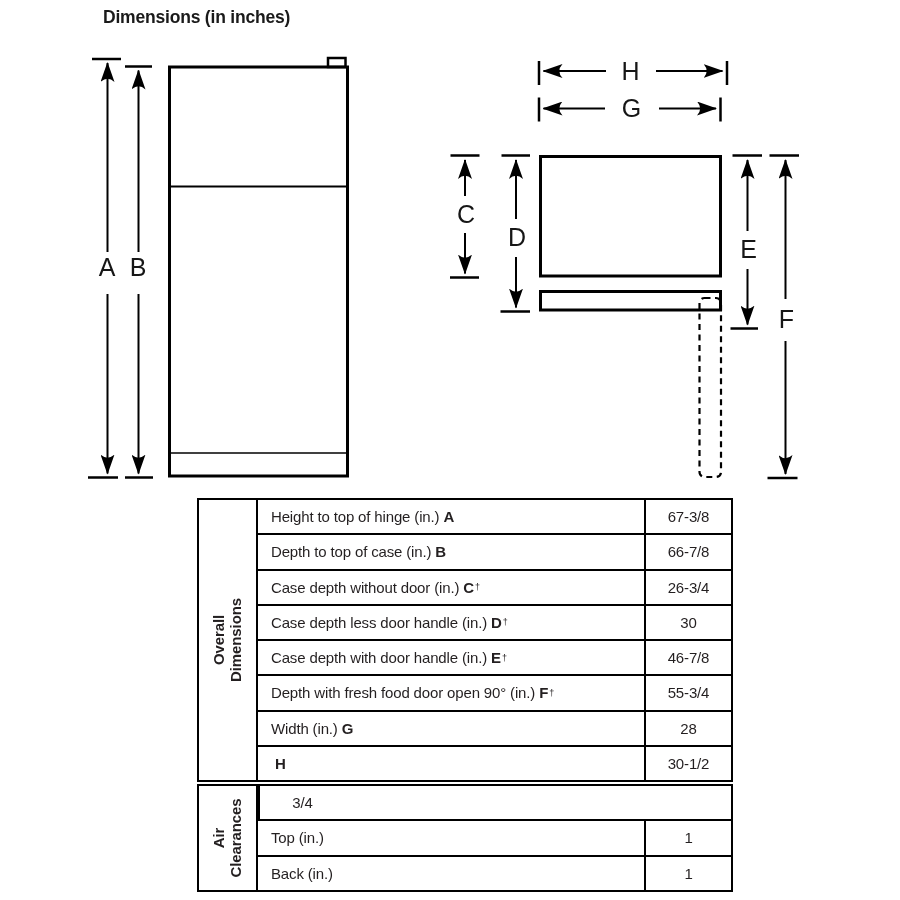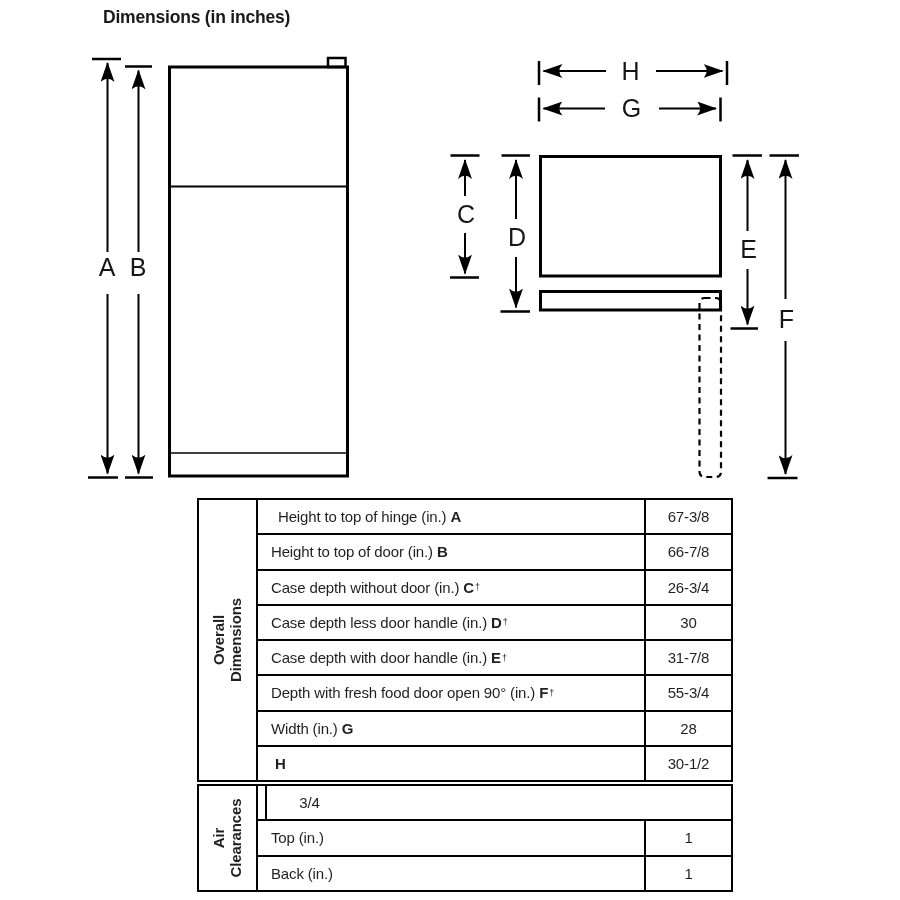--- a/index.html
+++ b/index.html
@@ -30,21 +30,21 @@
     width:57px;border-right:2.5px solid #000;position:relative;flex:none;
   }
   .sec-head span{
     position:absolute;top:50%;left:50%;
     transform:translate(-50%,-50%) rotate(-90deg);
     font-weight:bold;font-size:15px;line-height:1.12;
     white-space:pre-line;text-align:center;letter-spacing:-0.1px;
   }
   .sec-body{flex:1;display:flex;flex-direction:column;}
   .trow{flex:1;display:flex;border-top:2.5px solid #000;min-height:0;}
-  .trow:first-child{border-top:none;margin-left:7px;}
+  .trow:first-child{border-top:none;}
   .cell-l{
     flex:1;display:flex;align-items:center;padding-left:13px;min-width:0;
     white-space:nowrap;
   }
   .cell-l b{margin-left:4px;}
   .cell-l sup{font-size:9px;line-height:0;margin-left:1px;}
   .cell-v{
     width:85px;flex:none;border-left:2.5px solid #000;
     display:flex;align-items:center;justify-content:center;font-weight:normal;
   }
@@ -152,21 +152,21 @@
       <div class="trow">
         <div class="cell-l">
             <span>Height to top of hinge (in.)</span>
             <b>A</b>
             <sup></sup>
           </div>
         <div class="cell-v">67-3/8</div>
       </div>
       <div class="trow">
         <div class="cell-l">
-            <span>Height to top of door (in.)</span>
+            <span>Depth to top of case (in.)</span>
             <b>B</b>
             <sup></sup>
           </div>
         <div class="cell-v">66-7/8</div>
       </div>
       <div class="trow">
         <div class="cell-l">
             <span>Case depth without door (in.)</span>
             <b>C</b>
             <sup>†</sup>
@@ -180,21 +180,21 @@
             <sup>†</sup>
           </div>
         <div class="cell-v">30</div>
       </div>
       <div class="trow">
         <div class="cell-l">
             <span>Case depth with door handle (in.)</span>
             <b>E</b>
             <sup>†</sup>
           </div>
-        <div class="cell-v">31-7/8</div>
+        <div class="cell-v">46-7/8</div>
       </div>
       <div class="trow">
         <div class="cell-l">
             <span>Depth with fresh food door open 90° (in.)</span>
             <b>F</b>
             <sup>†</sup>
           </div>
         <div class="cell-v">55-3/4</div>
       </div>
       <div class="trow">

